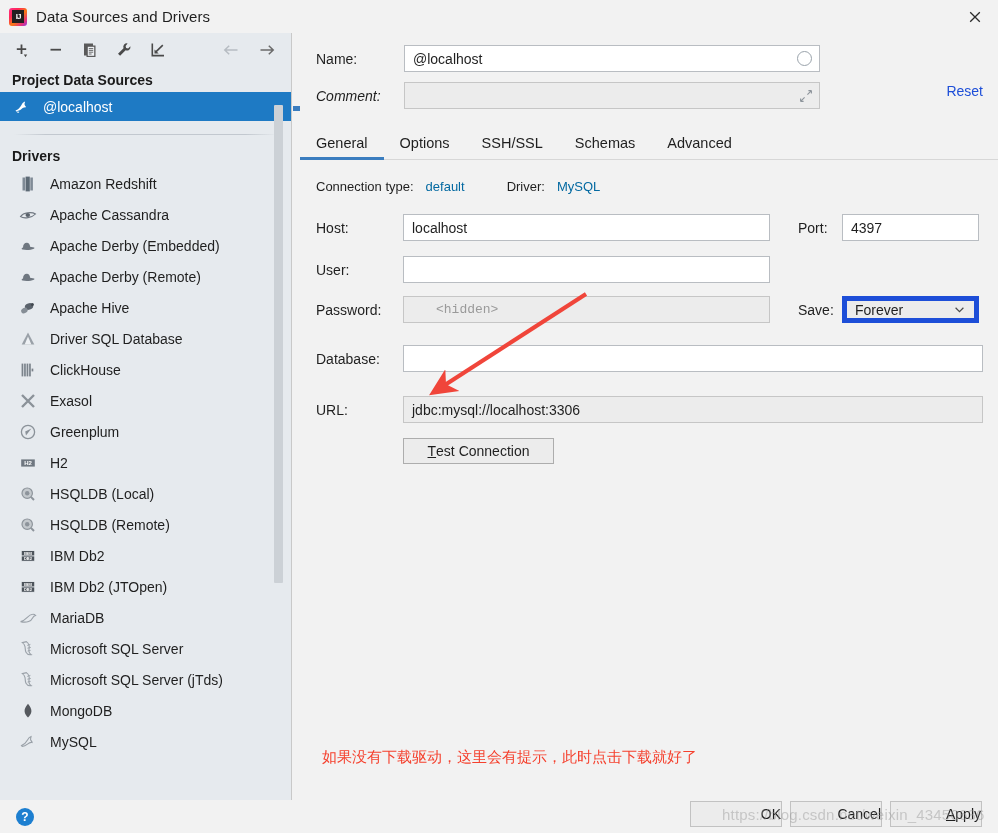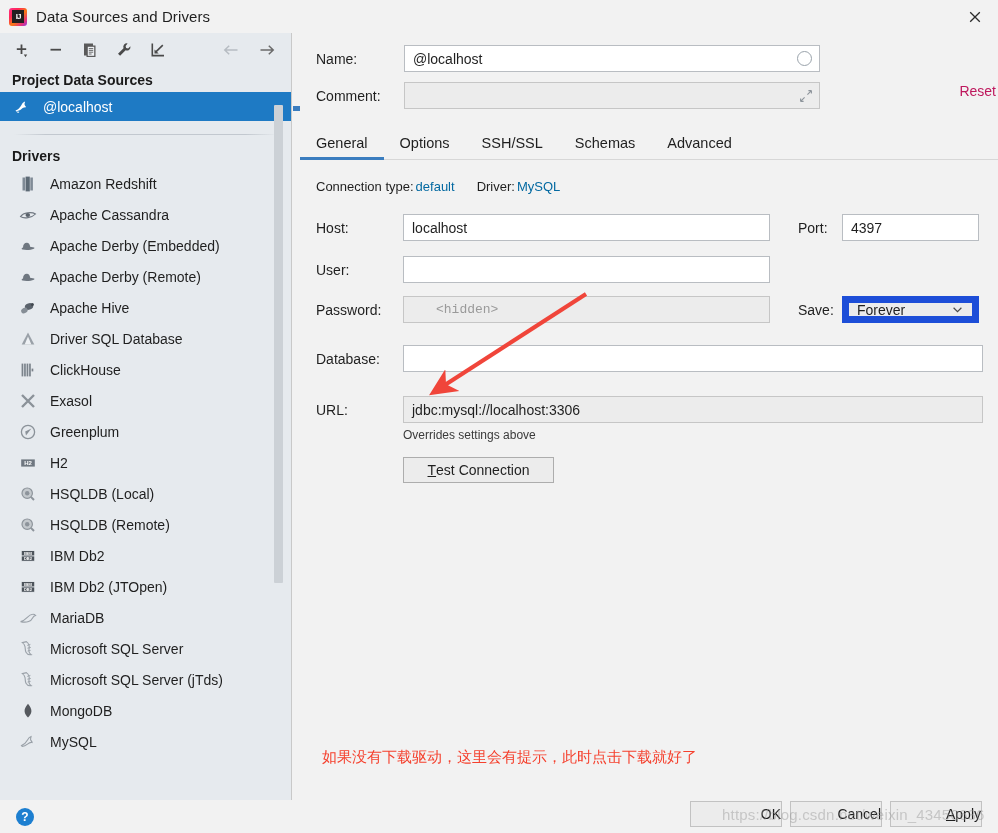--- a/index.html
+++ b/index.html
@@ -108,64 +108,64 @@
   }
   .txt.readonly { background: #ececec; border-color: #c6c6c6; }
   .txt .mono { font-family: "Liberation Mono", monospace; font-size: 13px; color: #9a9a9a; }
 
   #name-row { margin-top: 12px; }
   #name-field { width: 416px; }
   #name-circle {
     position: absolute; right: 7px; top: 5px; width: 15px; height: 15px;
     border: 1px solid #9aa3ab; border-radius: 50%;
   }
-  #comment-row { margin-top: 10px; }
+  #comment-row { margin-top: 10px; font-style: italic; }
   #comment-field { width: 416px; }
   #comment-expand { position: absolute; right: 6px; top: 6px; }
 
   #reset-link {
-    position: absolute; right: 2px; top: 50px;
-    color: #be185d; font-size: 14px; cursor: default;
+    position: absolute; right: 15px; top: 50px;
+    color: #1d4ed8; font-size: 14px; cursor: default;
   }
 
   
   #tabs {
     margin-top: 18px; display: flex; align-items: flex-end;
     height: 33px; border-bottom: 1px solid #d7d7d7; padding-left: 16px; gap: 0;
   }
   .tab {
     padding: 0 16px 8px 16px; font-size: 14.5px; cursor: default;
     position: relative; color: #1f1f1f;
   }
   .tab.active::after {
     content: ""; position: absolute; left: -16px; right: 0; bottom: -1px;
     height: 3px; background: #3b7dbf;
   }
   #tabs .tab:first-child { padding-left: 0; }
 
   
   #conn-info {
-    margin-top: 19px; padding-left: 16px; font-size: 13px; display: flex; gap: 2px;
+    margin-top: 19px; padding-left: 16px; font-size: 13px; display: flex; gap: 12px;
   }
   #conn-info .lnk { color: #0369a1; cursor: default; }
   #conn-info .gap { width: 18px; }
 
   .frow { display: flex; align-items: center; padding-left: 16px; }
   .flabel { width: 87px; flex: none; font-size: 14px; }
   #host-row { margin-top: 20px; }
   #host-field { width: 367px; }
   #port-label { margin-left: 28px; width: 44px; flex: none; font-size: 14px; }
   #port-field { width: 137px; }
   #user-row { margin-top: 15px; }
   #user-field { width: 367px; }
   #pwd-row { margin-top: 13px; }
   #pwd-field { width: 367px; padding-left: 32px; }
   #save-label { margin-left: 28px; width: 44px; flex: none; font-size: 14px; }
   #save-select {
-    width: 137px; height: 27px; background: #ececec; border: 7px solid #1d4ed8;
+    width: 137px; height: 27px; background: #ececec; border: 5px solid #1d4ed8;
     display: flex; align-items: center; padding: 0 8px; font-size: 14px;
     justify-content: space-between; cursor: default;
   }
   #db-row { margin-top: 22px; }
   #db-field { width: 580px; }
   #url-row { margin-top: 24px; }
   #url-field { width: 580px; }
   #url-hint { padding-left: 103px; margin-top: 5px; font-size: 12px; color: #3a3a3a; }
 
   #test-btn {
@@ -531,21 +531,20 @@
         <span></span>
       </div>
     </div>
 
     <div class="frow" id="url-row">
       <div class="flabel">URL:</div>
       <div class="txt readonly" id="url-field">
         <span>jdbc:mysql://localhost:3306</span>
       </div>
     </div>
-    <div id="url-hint">Overrides settings above</div>
 
     <div id="test-btn">
       <u>T</u>
         <span>est Connection</span>
     </div>
 
     <svg id="annotation-arrow" width="200" height="125" viewBox="0 0 200 125">
       <defs>
         <marker id="ah" markerWidth="7" markerHeight="7" refX="5.2" refY="3.5" orient="auto">
           <path d="M0,0.4 L6.6,3.5 L0,6.6 L1.8,3.5 Z" fill="#f0453a"></path>

